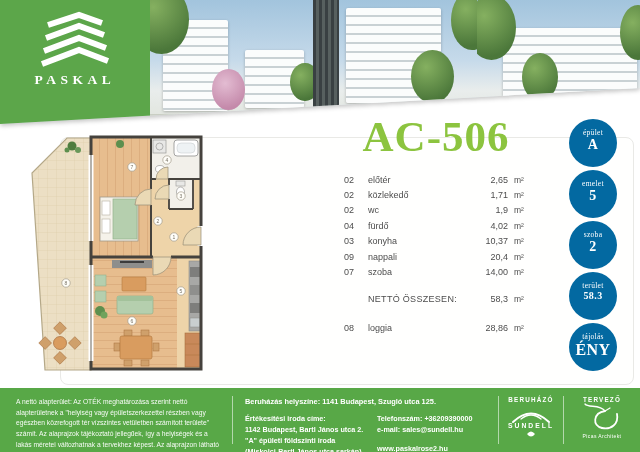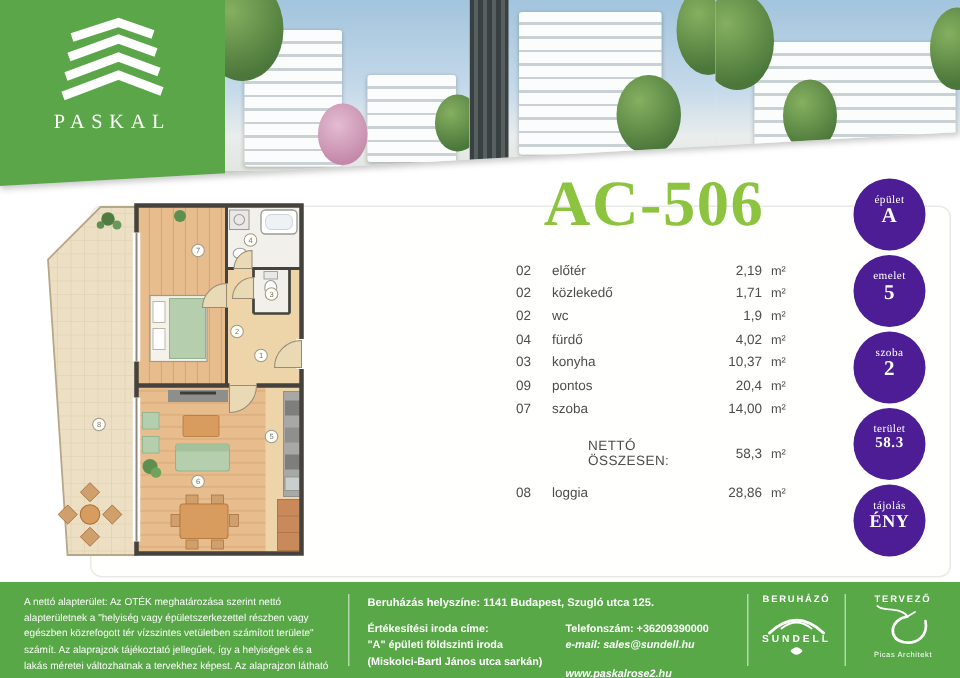--- a/index.html
+++ b/index.html
@@ -6,21 +6,21 @@
   .page{position:relative;width:640px;height:452px;overflow:hidden;background:#fff;
         font-family:"Liberation Sans",sans-serif;}
 
   
   .header-wrap{position:absolute;left:0;top:0;width:640px;height:126px;
                filter:drop-shadow(0 2px 2px rgba(0,0,0,.22));}
   .header{position:absolute;left:0;top:0;width:640px;height:126px;
           clip-path:polygon(0 0,640px 0,640px 88px,0 124px);background:#dfe7ec;}
   .logo-block{position:absolute;left:0;top:0;width:150px;height:126px;background:#5ca64a;
               text-align:center;}
-  .logo-text{color:#fff;font-family:"Liberation Serif",serif;font-weight:normal;
+  .logo-text{color:#fff;font-family:"Liberation Serif",serif;font-weight:bold;
              font-size:13.5px;letter-spacing:4.5px;line-height:1.35;}
   .logo-badge{display:inline-block;width:13px;height:13px;border-radius:50%;background:#fff;
               color:#5ca64a;font-size:9.5px;letter-spacing:0;line-height:13px;vertical-align:1px;}
   .photos{position:absolute;left:150px;right:0;top:0;height:126px;display:flex;}
   .photo{position:relative;flex:1;overflow:hidden;
          background:linear-gradient(180deg,#a2c4dd 0%,#c6daea 48%,#e9edec 72%,#dfe3da 100%);}
   .photo .bldg{position:absolute;background:repeating-linear-gradient(180deg,#fbfcfc 0 7px,#c9d1d4 7px 9px);
                border-radius:2px;box-shadow:0 1px 3px rgba(0,0,0,.25);}
   .photo .tree{position:absolute;border-radius:50%;
                background:radial-gradient(circle at 35% 32%,#85b060,#4b773a 75%);}
@@ -38,43 +38,43 @@
   
   .unit-title{position:absolute;left:336px;top:112px;width:200px;text-align:center;
               font-family:"Liberation Serif",serif;font-weight:bold;font-size:43px;
               color:#8cc43f;letter-spacing:1px;}
   .room-list{position:absolute;left:344px;top:172px;width:186px;}
   .room-row{display:grid;grid-template-columns:20px 1fr 46px 18px;column-gap:4px;
             font-size:9px;color:#4d4d4d;height:15.4px;align-items:center;}
   .room-row .val{text-align:right;}
   .room-row .unit{text-align:left;padding-left:2px;font-size:8.5px;}
   .total-row{margin-top:12px;}
-  .total-row .lbl{grid-column:2;letter-spacing:.3px;margin-left:24px;}
+  .total-row .lbl{grid-column:2;letter-spacing:.3px;}
   .loggia-row{margin-top:13px;}
 
   
   .badges{position:absolute;left:569px;top:119px;width:48px;}
-  .badge{width:48px;height:48px;border-radius:50%;background:#4c1d95;color:#fff;
+  .badge{width:48px;height:48px;border-radius:50%;background:#0369a1;color:#fff;
          text-align:center;margin-bottom:3px;font-family:"Liberation Serif",serif;}
   .badge .b-label{font-size:7.5px;padding-top:9px;letter-spacing:.3px;}
   .badge .b-value{font-size:14px;font-weight:bold;line-height:1.15;letter-spacing:.4px;}
 
   
   .footer{position:absolute;left:0;bottom:0;width:640px;height:64px;background:#58a847;
           color:#fff;display:flex;align-items:stretch;justify-content:space-between;}
   .f-divider{width:1px;background:rgba(255,255,255,.55);margin:8px 0;}
   .f-disclaimer{width:204px;padding:9px 12px 0 16px;font-size:6.7px;line-height:1.6;
                 color:rgba(255,255,255,.95);}
   .f-mid{flex:1;padding:8px 8px 0 12px;font-size:7.2px;font-weight:bold;line-height:1.5;}
   .f-loc{margin-bottom:7px;font-size:7.4px;}
   .f-cols{display:flex;}
   .f-col1{width:132px;}
   .f-col2{flex:1;}
   .f-web{margin-top:8px;}
-  .f-link{color:#fff;text-decoration:none;font-style:italic;}
+  .f-link{color:#fff;text-decoration:none;}
   .f-brand{width:64px;text-align:center;padding-top:8px;}
   .f-brand2{width:76px;text-align:center;padding-top:8px;}
   .f-brand-label{font-size:6.3px;letter-spacing:1.2px;font-weight:bold;}
   .architect-name{font-size:5px;letter-spacing:.4px;margin-top:-2px;}
 </style>
 </head>
 <body>
 
 <div class="page">
 
@@ -248,21 +248,21 @@
       <text x="46" y="151.8">8</text>
     </g>
   </svg>
 
   <div class="unit-title">AC-506</div>
 
   <div class="room-list">
     <div class="room-row">
       <span>02</span>
       <span>előtér</span>
-      <span class="val">2,19</span>
+      <span class="val">2,65</span>
       <span class="unit">m²</span>
     </div>
     <div class="room-row">
       <span>02</span>
       <span>közlekedő</span>
       <span class="val">1,71</span>
       <span class="unit">m²</span>
     </div>
     <div class="room-row">
       <span>02</span>
@@ -277,21 +277,21 @@
       <span class="unit">m²</span>
     </div>
     <div class="room-row">
       <span>03</span>
       <span>konyha</span>
       <span class="val">10,37</span>
       <span class="unit">m²</span>
     </div>
     <div class="room-row">
       <span>09</span>
-      <span>pontos</span>
+      <span>nappali</span>
       <span class="val">20,4</span>
       <span class="unit">m²</span>
     </div>
     <div class="room-row">
       <span>07</span>
       <span>szoba</span>
       <span class="val">14,00</span>
       <span class="unit">m²</span>
     </div>
 
@@ -321,32 +321,33 @@
     <div class="badge">
       <div class="b-label">szoba</div>
       <div class="b-value">2</div>
     </div>
     <div class="badge">
       <div class="b-label">terület</div>
       <div class="b-value" style="font-size:10px">58.3</div>
     </div>
     <div class="badge">
       <div class="b-label">tájolás</div>
-      <div class="b-value" style="font-size:12px">ÉNY</div>
+      <div class="b-value" style="font-size:16px">ÉNY</div>
     </div>
   </div>
 
   <div class="footer">
     <div class="f-disclaimer">A nettó alapterület: Az OTÉK meghatározása szerint nettó alapterületnek a "helyiség vagy épületszerkezettel részben vagy egészben közrefogott tér vízszintes vetületben számított területe" számít. Az alaprajzok tájékoztató jellegűek, így a helyiségek és a lakás méretei változhatnak a tervekhez képest. Az alaprajzon látható bútorok illusztrációk, pontos felszereltség a műszaki leírás szerint.</div>
     <div class="f-divider"></div>
     <div class="f-mid">
       <div class="f-loc">Beruházás helyszíne: 1141 Budapest, Szugló utca 125.</div>
       <div class="f-cols">
         <div class="f-col1">
           <div>Értékesítési iroda címe:</div>
+          <div>1142 Budapest, Bartl János utca 2.</div>
           <div>"A" épületi földszinti iroda</div>
           <div>(Miskolci-Bartl János utca sarkán)</div>
         </div>
         <div class="f-col2">
           <div>Telefonszám: +36209390000</div>
           <a class="f-link" href="#">e-mail: sales@sundell.hu</a>
           <div class="f-web"><a class="f-link" href="#">www.paskalrose2.hu</a></div>
         </div>
       </div>
     </div>

